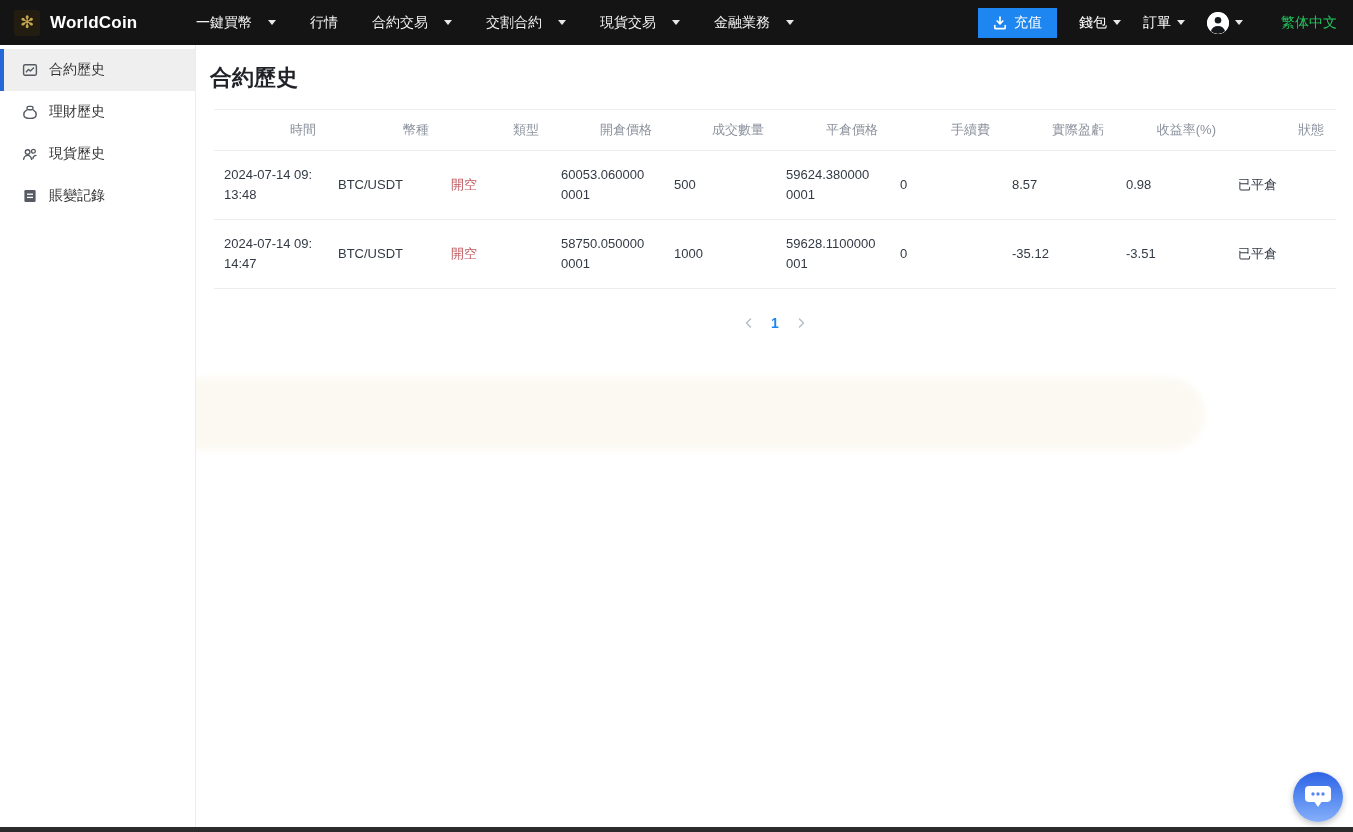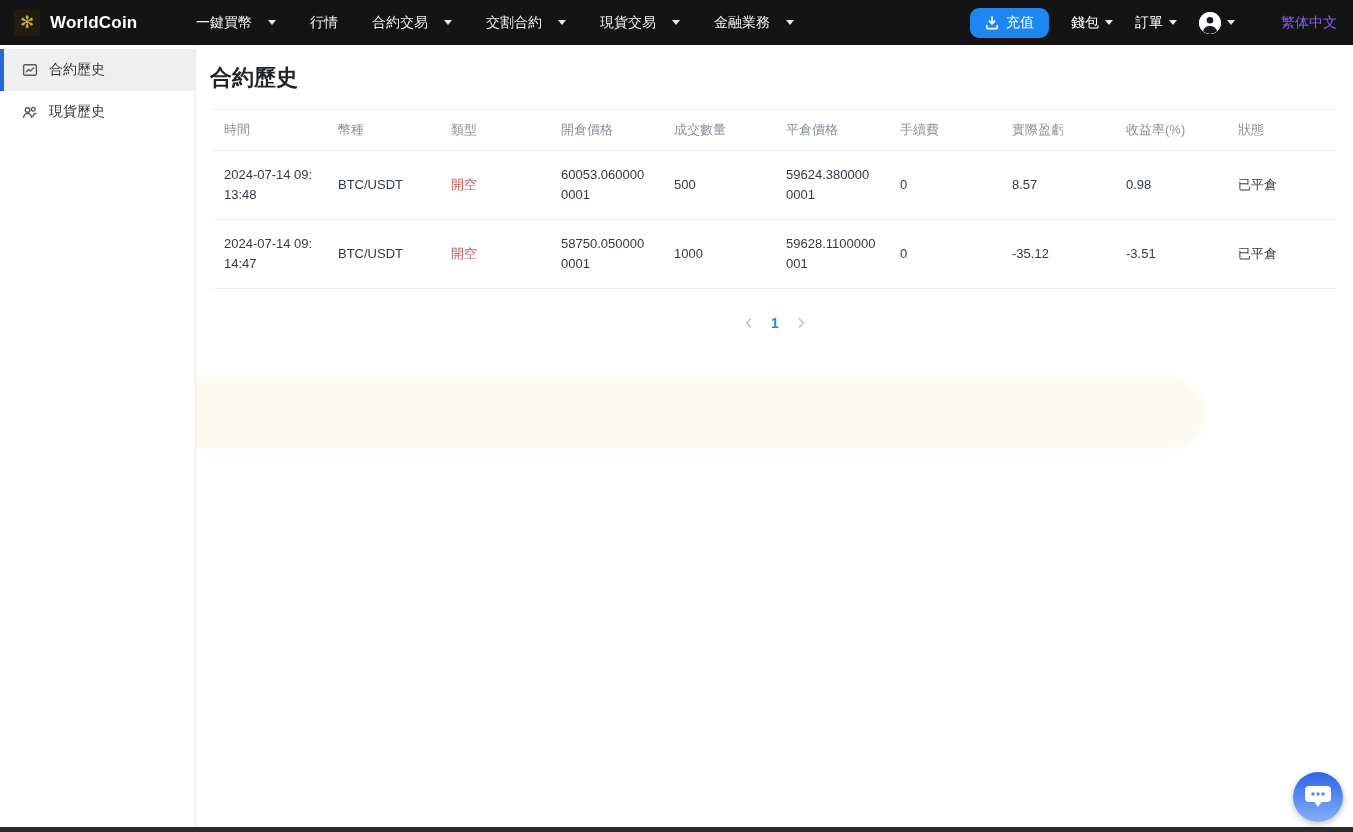--- a/index.html
+++ b/index.html
@@ -31,47 +31,47 @@
     display:flex;align-items:center;justify-content:center;
     color:#c9a94f;font-size:17px;line-height:1;border:1px solid #3a3category;
   }
   .brand-name{color:#fff;font-weight:bold;font-size:17px;letter-spacing:.2px;}
   .nav-menu{display:flex;align-items:center;gap:34px;flex:1;}
   .nav-item{display:flex;align-items:center;gap:16px;color:#f2f2f2;font-size:14px;cursor:pointer;}
   .caret{width:0;height:0;border-left:4px solid transparent;border-right:4px solid transparent;border-top:5px solid #e8e8e8;display:inline-block;}
   .nav-right{display:flex;align-items:center;gap:22px;}
   .recharge-btn{
     display:flex;align-items:center;gap:7px;background:var(--accent);
-    color:#fff;font-size:14px;border:none;border-radius:9px;
+    color:#fff;font-size:14px;border:none;border-radius:0;
     padding:6px 15px;cursor:pointer;
   }
   .nav-dd{display:flex;align-items:center;gap:6px;color:#fff;font-size:14px;cursor:pointer;text-align:right;}
   .avatar{width:22px;height:22px;border-radius:50%;background:#fff;overflow:hidden;display:block;}
-  .lang{color:#8b5cf6;font-size:14px;cursor:pointer;margin-left:24px;}
+  .lang{color:#22c55e;font-size:14px;cursor:pointer;margin-left:16px;}
   
   .sidebar{
     position:absolute;top:45px;left:0;bottom:5px;width:196px;
     background:#fff;border-right:1px solid #ededed;padding-top:4px;z-index:10;
   }
   .side-item{
     display:flex;align-items:center;gap:11px;height:42px;
     padding-left:18px;font-size:14px;color:#333;cursor:pointer;
     border-left:4px solid transparent;
   }
   .side-item .sicon{flex:none;display:flex;align-items:center;}
   .side-item.active{background:#efefef;border-left-color:#2569d8;}
   
   .main{position:absolute;top:45px;left:196px;right:0;bottom:0;background:#fff;}
   .page-title{font-size:22px;font-weight:bold;color:#1f2227;margin:18px 0 16px 14px;}
   .history-table{
     border-collapse:collapse;table-layout:fixed;
     margin-left:18px;width:1122px;font-size:13px;
   }
   .history-table th{
-    font-weight:normal;color:var(--header-gray);text-align:left;
+    font-weight:normal;color:var(--header-gray);text-align:right;
     padding:11px 12px 11px 10px;border-top:1px solid var(--border);
     border-bottom:1px solid var(--border);font-size:13px;
   }
   .history-table td{
     padding:14px 14px 14px 10px;color:var(--text-dark);
     border-bottom:1px solid var(--border);word-break:break-all;
     line-height:20px;vertical-align:middle;
   }
   .history-table td.type{color:var(--negative);}
   .pos{color:var(--positive);}
@@ -167,27 +167,46 @@
       <svg width="16" height="16" viewBox="0 0 16 16">
           <rect x="1.6" y="2.8" width="12.8" height="10.4" rx="1.4" stroke="#565b63" stroke-width="1.4" fill="none"></rect>
           <polyline points="4,10.2 6.4,7.4 8.4,9 12,5.4" stroke="#565b63" stroke-width="1.4" fill="none" stroke-linejoin="round"></polyline>
         </svg>
     </span>
     <span>合約歷史</span>
   </div>
   <div class="side-item">
     <span class="sicon">
       <svg width="16" height="16" viewBox="0 0 16 16">
+          <path d="M4.6 6.2C2.9 7.2 1.8 8.7 1.8 10.4c0 2.6 2.6 4 6.2 4s6.2-1.4 6.2-4c0-1.7-1.1-3.2-2.8-4.2" stroke="#565b63" stroke-width="1.4" fill="none" stroke-linecap="round"></path>
+          <rect x="5" y="2.4" width="6" height="3.4" rx="1.6" stroke="#565b63" stroke-width="1.4" fill="none"></rect>
+        </svg>
+    </span>
+    <span>理財歷史</span>
+  </div>
+  <div class="side-item">
+    <span class="sicon">
+      <svg width="16" height="16" viewBox="0 0 16 16">
           <circle cx="5.6" cy="6" r="2.3" stroke="#565b63" stroke-width="1.4" fill="none"></circle>
           <path d="M1.6 13.4c.5-2.6 2-4 4-4s3.5 1.4 4 4" stroke="#565b63" stroke-width="1.4" fill="none" stroke-linecap="round"></path>
           <circle cx="11.4" cy="5.3" r="1.9" stroke="#565b63" stroke-width="1.3" fill="none"></circle>
           <path d="M10.8 12.6c.4-2.1 1.7-3.2 3.2-3.2" stroke="#565b63" stroke-width="1.3" fill="none" stroke-linecap="round"></path>
         </svg>
     </span>
     <span>現貨歷史</span>
+  </div>
+  <div class="side-item">
+    <span class="sicon">
+      <svg width="16" height="16" viewBox="0 0 16 16">
+          <rect x="2.4" y="2" width="11.2" height="12" rx="1.2" fill="#565b63"></rect>
+          <line x1="5" y1="6.2" x2="11" y2="6.2" stroke="#fff" stroke-width="1.3"></line>
+          <line x1="5" y1="9.4" x2="11" y2="9.4" stroke="#fff" stroke-width="1.3"></line>
+        </svg>
+    </span>
+    <span>賬變記錄</span>
   </div>
 </div>
 
 <div class="main">
   <h1 class="page-title">合約歷史</h1>
 
   <table class="history-table">
     <colgroup>
       <col style="width:114px">
         <col style="width:113px">

